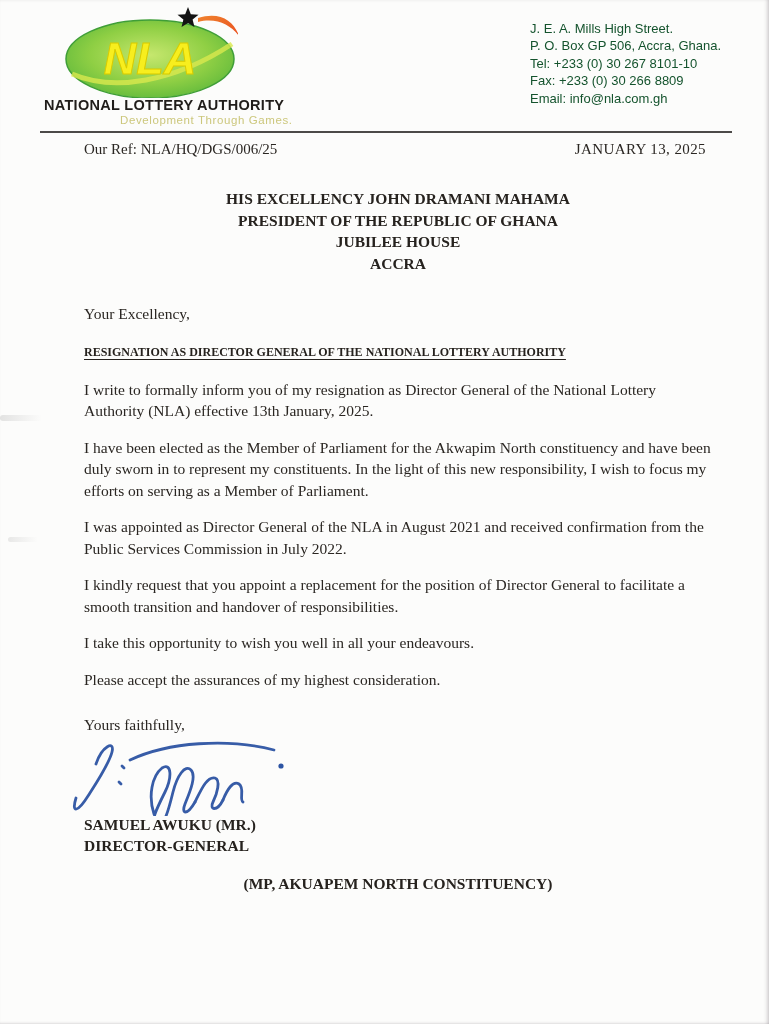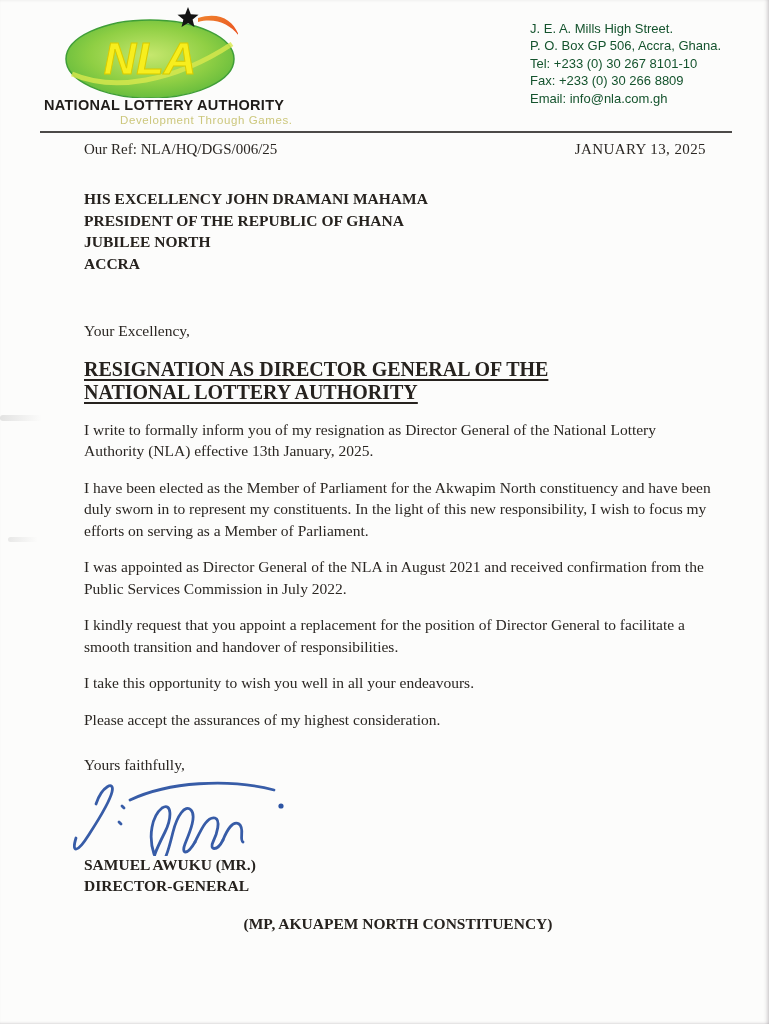--- a/index.html
+++ b/index.html
@@ -37,25 +37,25 @@
     position:absolute;left:84px;top:141px;width:622px;
     display:flex;justify-content:space-between;
     font-size:15px;
   }
   .ref-date{letter-spacing:.4px;}
   
   .letter{
     position:absolute;left:84px;top:188px;width:628px;
     font-size:15.5px;line-height:21.5px;
   }
-  .recipient div{font-weight:700;color:#26221e;line-height:21.5px;}
-  .salutation{margin-top:46px;}
+  .recipient div{font-weight:700;color:#26221e;line-height:21.5px;text-align:center;}
+  .salutation{margin-top:29px;}
   .subject{
     margin-top:16px;max-width:560px;
-    font-weight:700;font-size:20px;line-height:23px;color:#26221e;
+    font-weight:700;font-size:12px;line-height:23px;color:#26221e;
     text-decoration:underline;text-underline-offset:3px;
   }
   .letter p{margin:15px 0 0 0;}
   .closing{margin-top:24px;}
   .signature-svg{display:block;margin:-4px 0 0 -16px;width:230px;height:84px;}
   .sig-name{font-weight:700;color:#26221e;margin-top:-2px;line-height:21.5px;}
   .sig-title{font-weight:700;color:#26221e;line-height:21.5px;}
   .mp-note{font-weight:700;color:#26221e;margin-top:16px;text-align:center;}
   
   .scan-smudge{position:absolute;left:0;top:415px;width:42px;height:6px;background:linear-gradient(90deg,rgba(150,150,150,.25),rgba(150,150,150,0));border-radius:3px;}
@@ -101,21 +101,21 @@
   <div class="ref-row">
     <span class="ref-our">Our Ref: NLA/HQ/DGS/006/25</span>
     <span class="ref-date">JANUARY 13, 2025</span>
   </div>
 
   <div class="letter">
 
     <div class="recipient">
       <div>HIS EXCELLENCY JOHN DRAMANI MAHAMA</div>
       <div>PRESIDENT OF THE REPUBLIC OF GHANA</div>
-      <div>JUBILEE NORTH</div>
+      <div>JUBILEE HOUSE</div>
       <div>ACCRA</div>
     </div>
 
     <div class="salutation">Your Excellency,</div>
 
     <div class="subject">RESIGNATION AS DIRECTOR GENERAL OF THE NATIONAL LOTTERY AUTHORITY</div>
 
     <p>I write to formally inform you of my resignation as Director General of the National Lottery Authority (NLA) effective 13th January, 2025.</p>
     <p>I have been elected as the Member of Parliament for the Akwapim North constituency and have been duly sworn in to represent my constituents. In the light of this new responsibility, I wish to focus my efforts on serving as a Member of Parliament.</p>
     <p>I was appointed as Director General of the NLA in August 2021 and received confirmation from the Public Services Commission in July 2022.</p>

